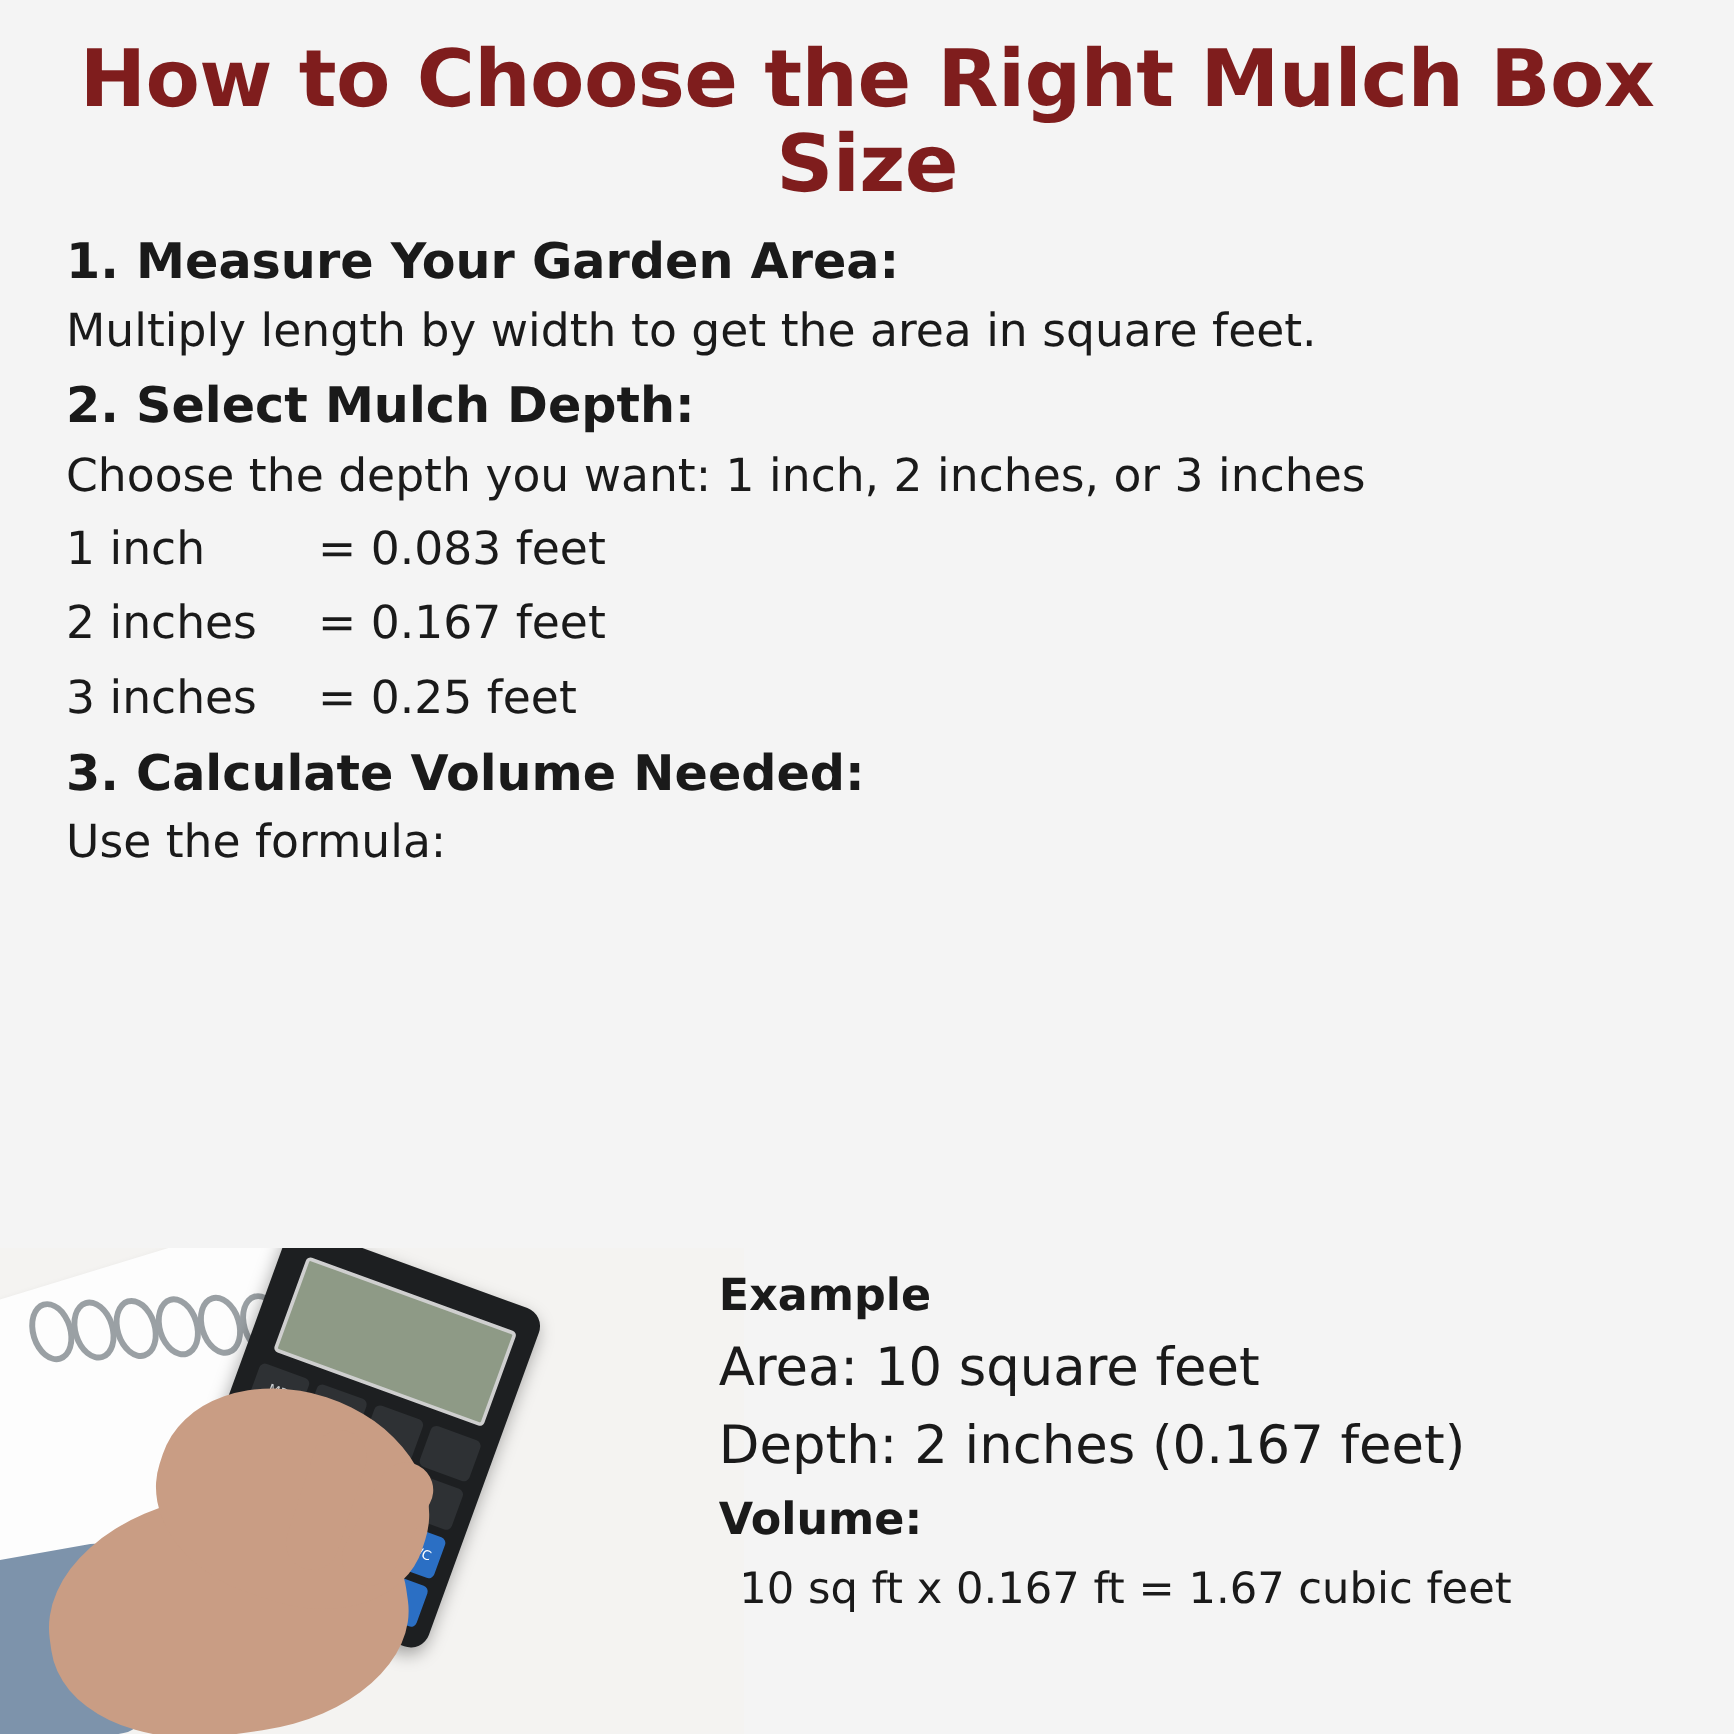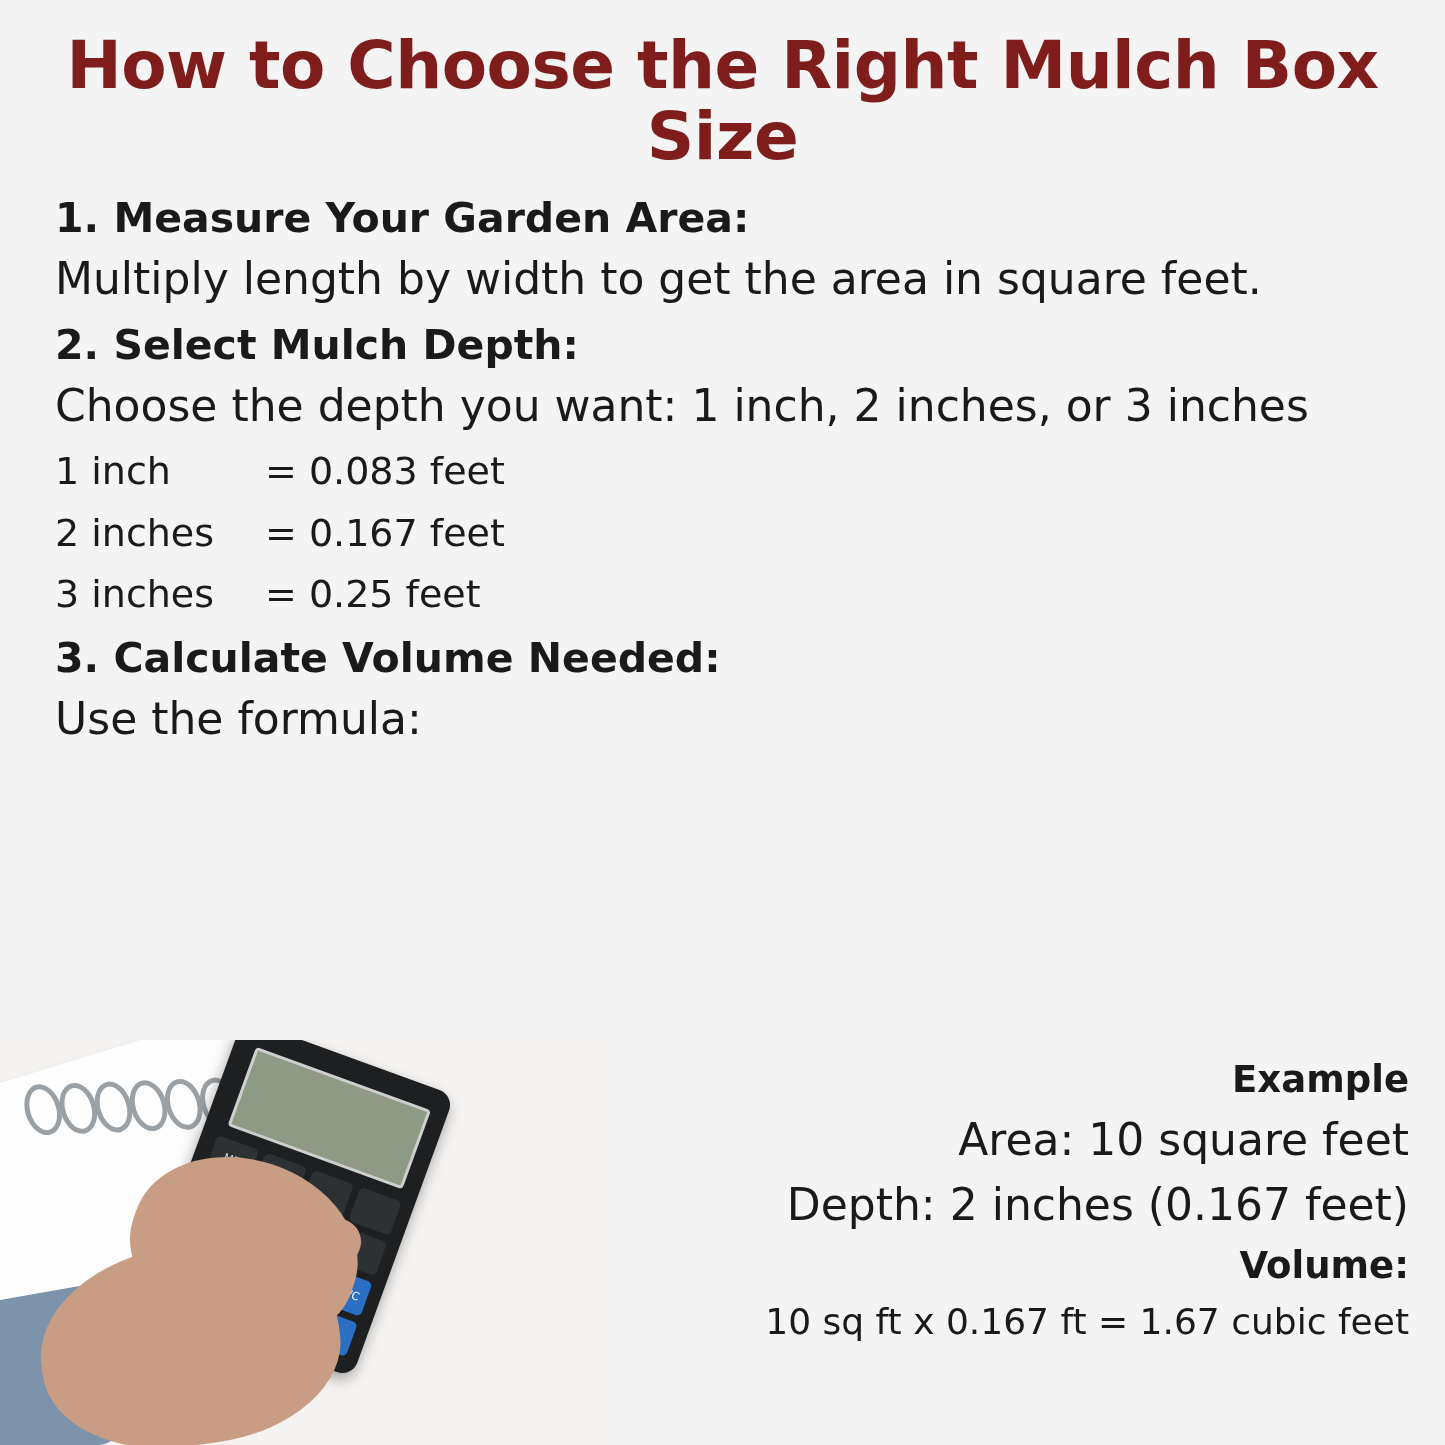--- a/index.html
+++ b/index.html
@@ -31,21 +31,21 @@
     margin: 0 0 22px 0;
     color: #7f1d1d;
   }
   .step-head {
     font-size: 41px;
     font-weight: bold;
     margin: 0 0 12px 0;
     line-height: 1.15;
   }
   .step-body {
-    font-size: 44px;
+    font-size: 38px;
     font-weight: 400;
     margin: 0 0 18px 0;
     line-height: 1.15;
   }
   .conv-row {
     font-size: 38px;
     font-weight: 400;
     margin: 0 0 18px 0;
     line-height: 1.15;
     display: flex;
@@ -68,45 +68,45 @@
   .lower {
     position: absolute;
     left: 0;
     top: 1040px;
     width: 1445px;
     height: 405px;
   }
   
   .example {
     position: absolute;
-    right: 36px;
+    right: 56px;
     top: 18px;
     width: 790px;
-    text-align: right;
+    text-align: left;
   }
   .example-title {
     font-size: 37px;
     font-weight: bold;
     margin: 0 0 14px 0;
   }
   .example-line {
     font-size: 44px;
     font-weight: 400;
     margin: 0 0 14px 0;
     line-height: 1.15;
   }
   .example-sub {
     font-size: 37px;
     font-weight: bold;
     margin: 0 0 14px 0;
   }
   .example-result {
     font-size: 36px;
     font-weight: 400;
-    margin: 0;
+    margin: 17px;
     line-height: 1.15;
   }
 
   
   .photo {
     position: absolute;
     left: 0;
     top: 0;
     width: 620px;
     height: 405px;

